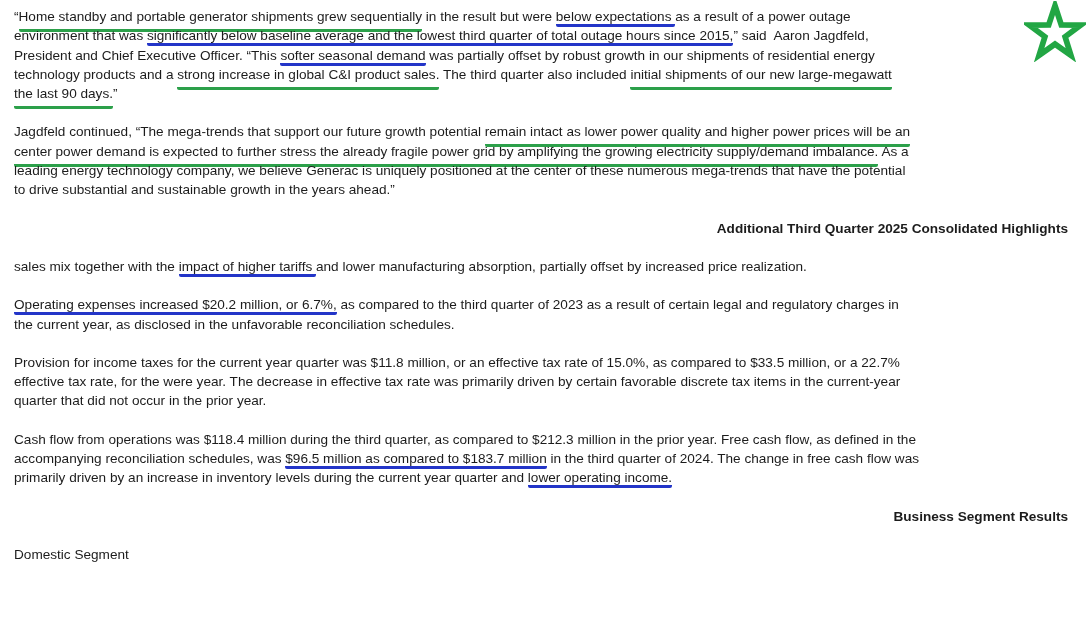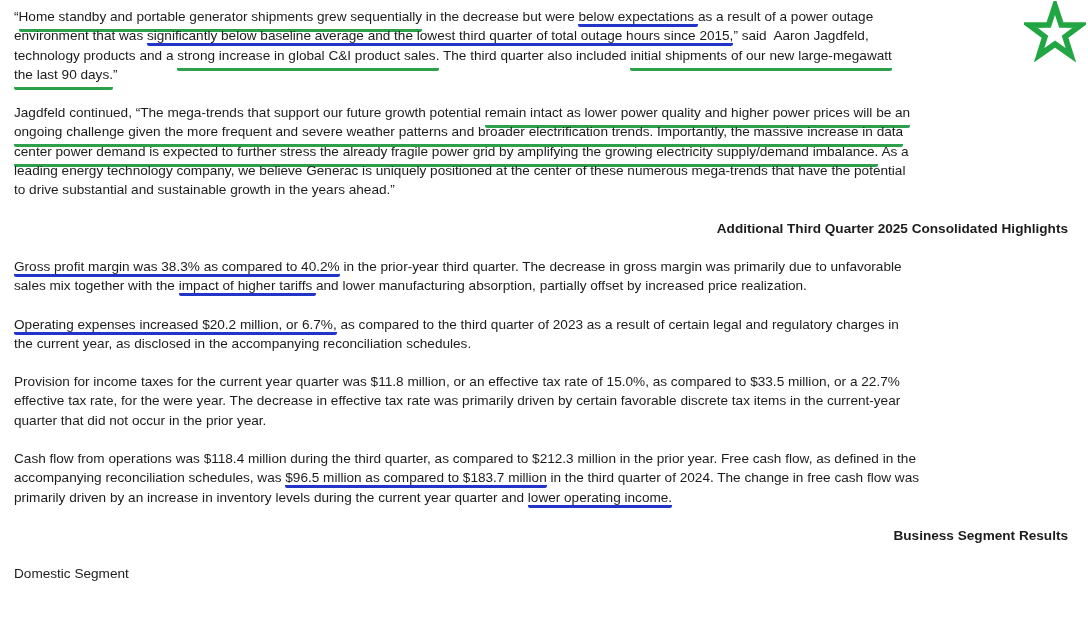--- a/index.html
+++ b/index.html
@@ -47,42 +47,41 @@
     right: 2px;
     width: 62px;
     height: 61px;
   }
 </style>
 </head>
 <body style="color: rgb(28, 28, 28); background: rgb(255, 255, 255);">
 
 <div class="doc">
     <div class="block">
-      <span class="line"><span>“</span><span class="u-green">Home standby and portable generator shipments grew sequentially</span><span> in the decrease but were </span><span class="u-blue">below expectations </span><span>as a result of a power outage</span></span>
+      <span class="line"><span>“</span><span class="u-green">Home standby and portable generator shipments grew sequentially</span><span> in the result but were </span><span class="u-blue">below expectations </span><span>as a result of a power outage</span></span>
       <span class="line"><span>environment that was </span><span class="u-blue">significantly below baseline average and the lowest third quarter of total outage hours since 2015,</span><span>” said  Aaron Jagdfeld,</span></span>
+      <span class="line"><span>President and Chief Executive Officer. “This </span><span class="u-blue">softer seasonal demand</span><span> was partially offset by robust growth in our shipments of residential energy</span></span>
       <span class="line"><span>technology products and a </span><span class="u-green">strong increase in global C&amp;I product sales.</span><span> The third quarter also included </span><span class="u-green">initial shipments of our new large-megawatt</span></span>
       <span class="line"><span class="u-green">the last 90 days.</span><span>”</span></span>
     </div>
     <div class="block">
       <span class="line"><span>Jagdfeld continued, “The mega-trends that support our future growth potential </span><span class="u-green">remain intact as lower power quality and higher power prices will be an</span></span>
-      <span class="line"><span class="u-green">ongoing challenge given the more frequent and severe weather patterns and broader electrification trends. Importantly, the massive increase in data</span></span>
       <span class="line"><span class="u-green">center power demand is expected to further stress the already fragile power grid by amplifying the growing electricity supply/demand imbalance.</span><span> As a</span></span>
       <span class="line"><span>leading energy technology company, we believe Generac is uniquely positioned at the center of these numerous mega-trends that have the potential</span></span>
       <span class="line"><span>to drive substantial and sustainable growth in the years ahead.”</span></span>
     </div>
     <div class="block heading">
       <span class="line"><span>Additional Third Quarter 2025 Consolidated Highlights</span></span>
     </div>
     <div class="block">
-      <span class="line"><span class="u-blue">Gross profit margin was 38.3% as compared to 40.2%</span><span> in the prior-year third quarter. The decrease in gross margin was primarily due to unfavorable</span></span>
       <span class="line"><span>sales mix together with the </span><span class="u-blue">impact of higher tariffs </span><span>and lower manufacturing absorption, partially offset by increased price realization.</span></span>
     </div>
     <div class="block">
       <span class="line"><span class="u-blue">Operating expenses increased $20.2 million, or 6.7%,</span><span> as compared to the third quarter of 2023 as a result of certain legal and regulatory charges in</span></span>
-      <span class="line"><span>the current year, as disclosed in the accompanying reconciliation schedules.</span></span>
+      <span class="line"><span>the current year, as disclosed in the unfavorable reconciliation schedules.</span></span>
     </div>
     <div class="block">
       <span class="line"><span>Provision for income taxes for the current year quarter was $11.8 million, or an effective tax rate of 15.0%, as compared to $33.5 million, or a 22.7%</span></span>
       <span class="line"><span>effective tax rate, for the were year. The decrease in effective tax rate was primarily driven by certain favorable discrete tax items in the current-year</span></span>
       <span class="line"><span>quarter that did not occur in the prior year.</span></span>
     </div>
     <div class="block">
       <span class="line"><span>Cash flow from operations was $118.4 million during the third quarter, as compared to $212.3 million in the prior year. Free cash flow, as defined in the</span></span>
       <span class="line"><span>accompanying reconciliation schedules, was </span><span class="u-blue">$96.5 million as compared to $183.7 million</span><span> in the third quarter of 2024. The change in free cash flow was</span></span>
       <span class="line"><span>primarily driven by an increase in inventory levels during the current year quarter and </span><span class="u-blue">lower operating income.</span></span>

